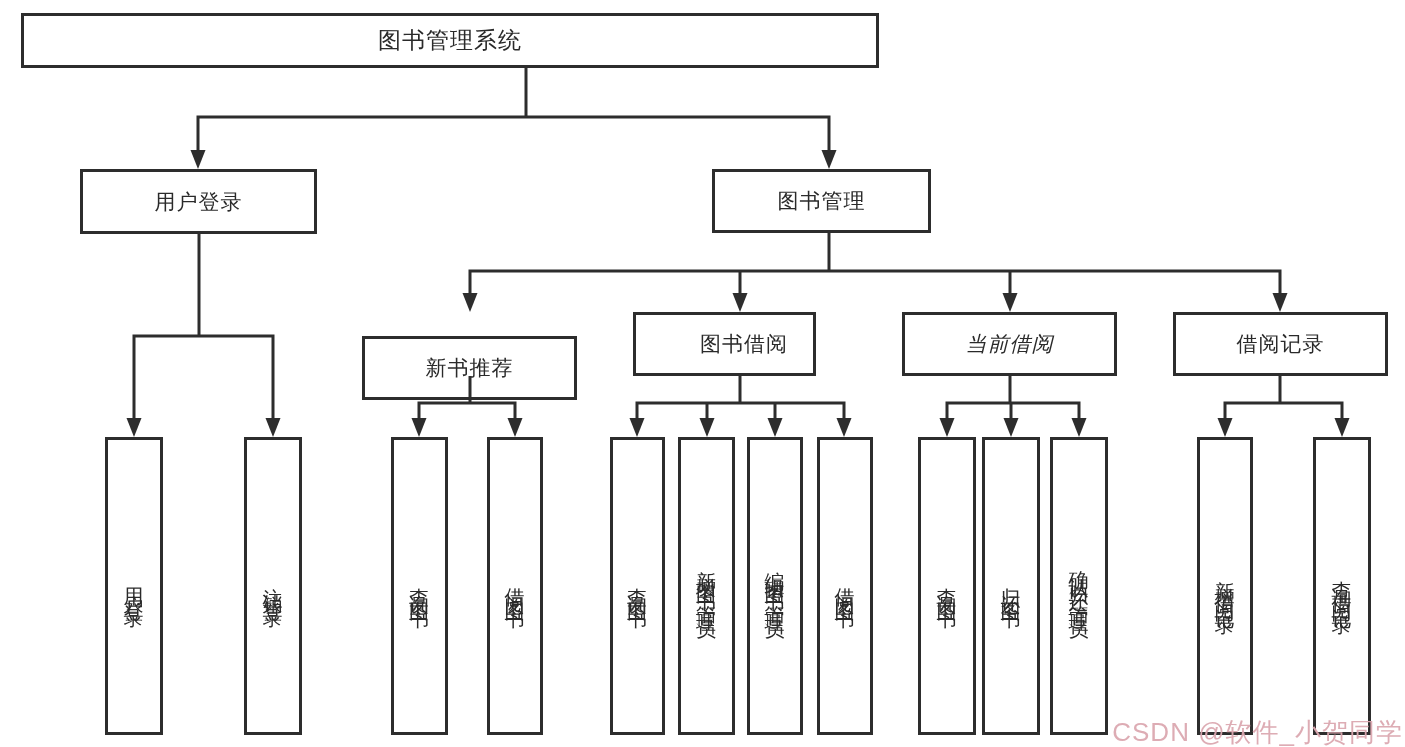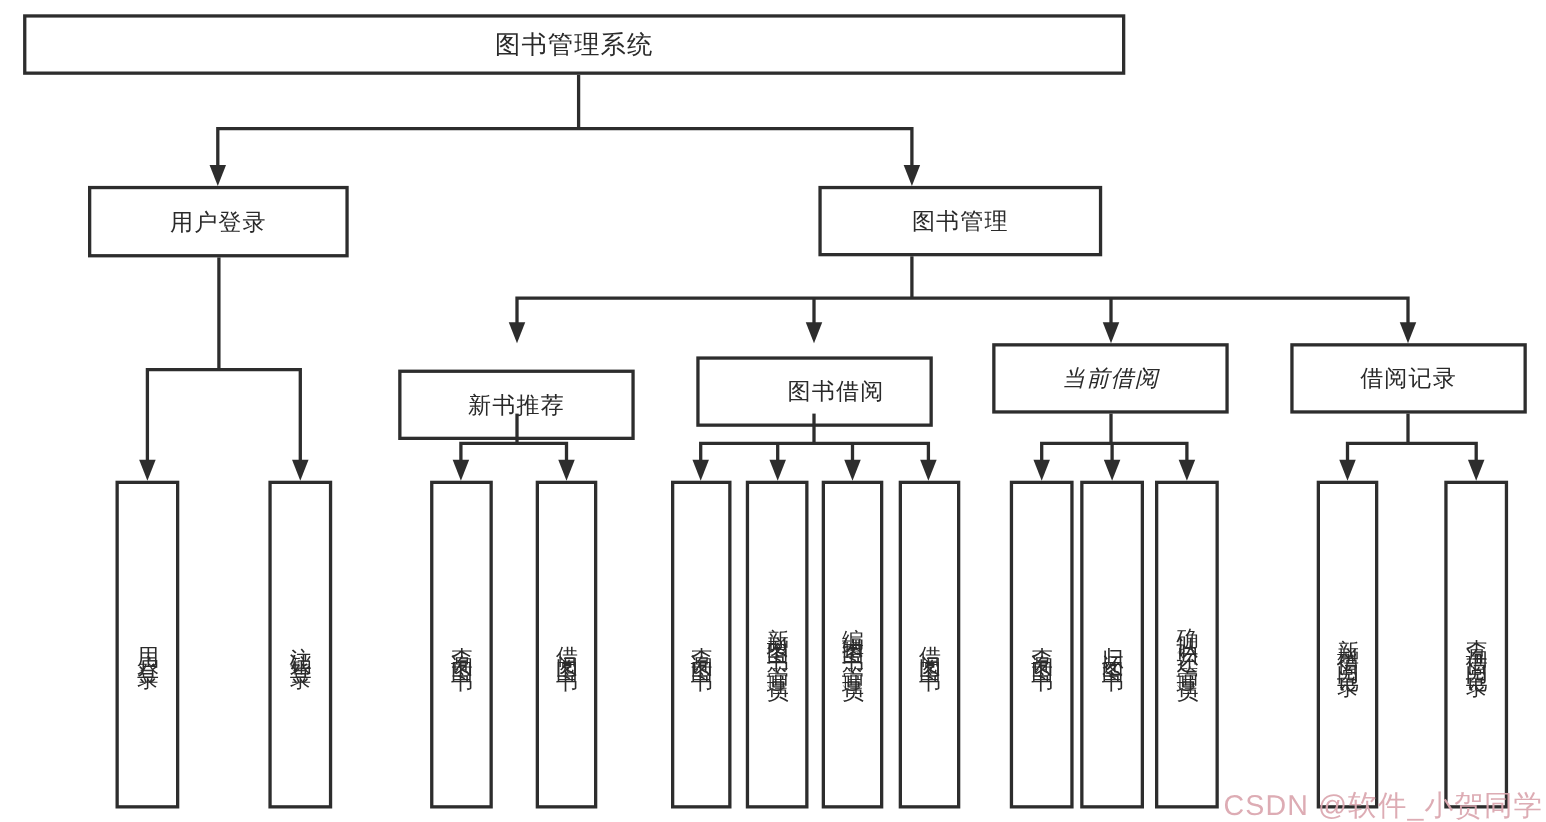--- a/index.html
+++ b/index.html
@@ -76,27 +76,27 @@
       <polygon points="767.5,418 782.5,418 775,437"></polygon>
       <polygon points="836.5,418 851.5,418 844,437"></polygon>
       <polygon points="939.5,418 954.5,418 947,437"></polygon>
       <polygon points="1003.5,418 1018.5,418 1011,437"></polygon>
       <polygon points="1071.5,418 1086.5,418 1079,437"></polygon>
       <polygon points="1217.5,418 1232.5,418 1225,437"></polygon>
       <polygon points="1334.5,418 1349.5,418 1342,437"></polygon>
     </g>
   </svg>
 
-  <div class="box hbox root" style="left:21px;top:13px;width:1002px;height:55px;">图书管理系统</div>
+  <div class="box hbox root" style="left:21px;top:13px;width:858px;height:55px;">图书管理系统</div>
 
   <div class="box hbox" style="left:80px;top:169px;width:237px;height:65px;">用户登录</div>
-  <div class="box hbox" style="left:712px;top:169px;width:258px;height:64px;margin-left:32px;">图书管理</div>
+  <div class="box hbox" style="left:712px;top:169px;width:219px;height:64px;">图书管理</div>
 
   <div class="box hbox" style="left:362px;top:312px;width:215px;height:64px;margin-top:24px;">新书推荐</div>
-  <div class="box hbox" style="left:633px;top:324px;width:215px;height:64px;padding-left:39px;">图书借阅</div>
+  <div class="box hbox" style="left:633px;top:312px;width:183px;height:64px;padding-left:39px;">图书借阅</div>
   <div class="box hbox" style="left:902px;top:312px;width:215px;height:64px;font-style:italic;">当前借阅</div>
   <div class="box hbox" style="left:1173px;top:312px;width:215px;height:64px;font-family:Liberation Mono, monospace;">借阅记录</div>
 
   <div class="box vbox" style="left:105px;top:437px;width:58px;height:298px;">用户登录</div>
   <div class="box vbox" style="left:244px;top:437px;width:58px;height:298px;">注销登录</div>
 
   <div class="box vbox" style="left:391px;top:437px;width:57px;height:298px;">查询图书</div>
   <div class="box vbox" style="left:487px;top:437px;width:56px;height:298px;">借阅图书</div>
 
   <div class="box vbox" style="left:610px;top:437px;width:55px;height:298px;">查询图书</div>

